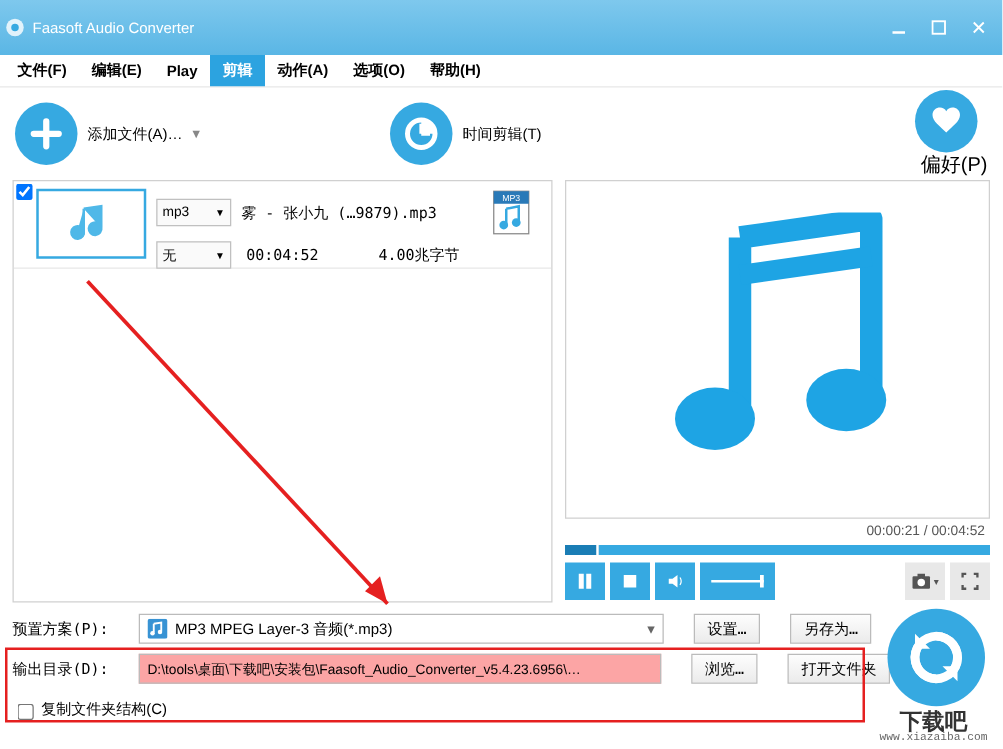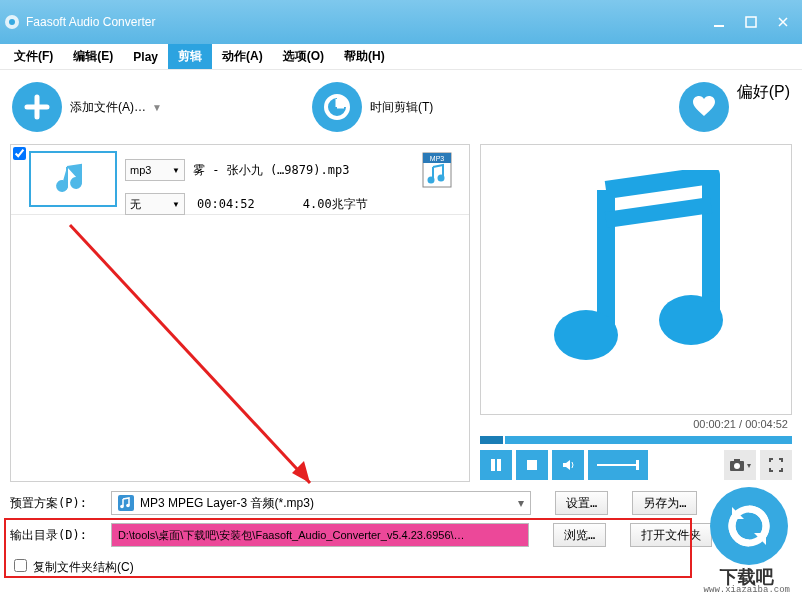--- a/index.html
+++ b/index.html
@@ -17,26 +17,26 @@
     .menubar .menu-item { padding: 4px 10px; cursor: default; font-weight: bold; }
     .menubar .menu-item.active { background: #2ca3e0; color: #fff; }
     
     
     .toolbar { height: 74px; display: flex; align-items: center; padding: 6px 12px; position: relative; }
     .big-btn { display: flex; align-items: center; margin-right: 10px; }
     .big-circle { width: 50px; height: 50px; border-radius: 50%; background: #36a9e1; display: flex; align-items: center; justify-content: center; margin-right: 8px; }
     .big-btn .label { font-size: 12px; margin-right: 6px; }
     .dropdown-arrow { color: #888; font-size: 10px; }
     .toolbar-spacer { flex: 1; }
-    .toolbar-right-btn { display: flex; align-items: flex-start; }
+    .toolbar-right-btn { display: flex; align-items: flex-end; flex-direction: column; }
     
     
     .main-area { display: flex; height: 340px; padding: 0 10px; gap: 10px; }
     .left-pane { flex: 1; border: 1px solid #d0d0d0; height: 338px; overflow: hidden; }
-    .right-pane { width: 312px; display: flex; flex-direction: column; }
+    .right-pane { width: 340px; display: flex; flex-direction: column; }
     
     
     .file-item { display: flex; padding: 6px; border-bottom: 1px solid #e8e8e8; font-size: 12px; position: relative; height: 70px; }
     .file-check { position: absolute; top: 2px; left: 2px; }
     .file-thumb { width: 88px; height: 56px; border: 2px solid #36a9e1; margin: 0 8px 0 12px; display: flex; align-items: center; justify-content: center; background: #fff; }
     .file-meta { flex: 1; display: flex; flex-direction: column; gap: 4px; }
     .meta-row { display: flex; align-items: center; gap: 8px; }
     .small-select { width: 60px; height: 22px; border: 1px solid #c0c0c0; font-size: 11px; display: flex; align-items: center; justify-content: space-between; padding: 0 4px; background: #fafafa; }
     .file-name { font-family: SimSun, monospace; font-size: 12px; }
     .file-mp3icon { width: 32px; height: 38px; margin-left: auto; margin-right: 10px; }
@@ -54,22 +54,22 @@
     .vol-track::after { content: ''; position: absolute; right: 0; top: -4px; width: 3px; height: 10px; background: #fff; }
     .pctl-spacer { flex: 1; }
     
     
     .bottom-panel { padding: 6px 10px; font-size: 12px; position: relative; }
     .bottom-row { display: flex; align-items: center; gap: 24px; margin-bottom: 6px; height: 26px; }
     .row-label { font-family: SimSun, monospace; white-space: nowrap; }
     .preset-select { flex: 1; height: 24px; border: 1px solid #bbb; display: flex; align-items: center; padding: 0 6px; gap: 6px; background: #fff; font-family: SimSun, monospace; position: relative; }
     .preset-select .sel-arrow { margin-left: auto; color: #666; }
     .btn-small { height: 24px; padding: 0 10px; border: 1px solid #bbb; background: linear-gradient(to bottom, #fdfdfd, #ebebeb); font-size: 12px; font-family: SimSun, monospace; display: flex; align-items: center; white-space: nowrap; }
-    .output-path { flex: 1; height: 24px; border: 1px solid #bbb; padding: 0 6px; display: flex; align-items: center; font-family: SimSun, monospace; font-size: 11px; background: #ec4899; overflow: hidden; white-space: nowrap; }
-    .chk-row { display: flex; align-items: flex-start; gap: 4px; font-family: SimSun, monospace; }
+    .output-path { flex: 1; height: 24px; border: 1px solid #bbb; padding: 0 6px; display: flex; align-items: center; font-family: SimSun, monospace; font-size: 11px; background: #fca5a5; overflow: hidden; white-space: nowrap; }
+    .chk-row { display: flex; align-items: flex-end; gap: 4px; font-family: SimSun, monospace; }
     .chk-row input { margin-right: 2px; }
     
     
     .red-box { position: absolute; border: 2px solid #e52020; pointer-events: none; }
     
     
     .convert-btn { position: absolute; right: 14px; bottom: 34px; width: 78px; height: 78px; border-radius: 50%; background: #36a9e1; display: flex; align-items: center; justify-content: center; }
     
     
     .watermark { position: absolute; right: 12px; bottom: 4px; font-size: 18px; font-weight: bold; color: #333; display: flex; align-items: center; flex-direction: column; line-height: 1; }

